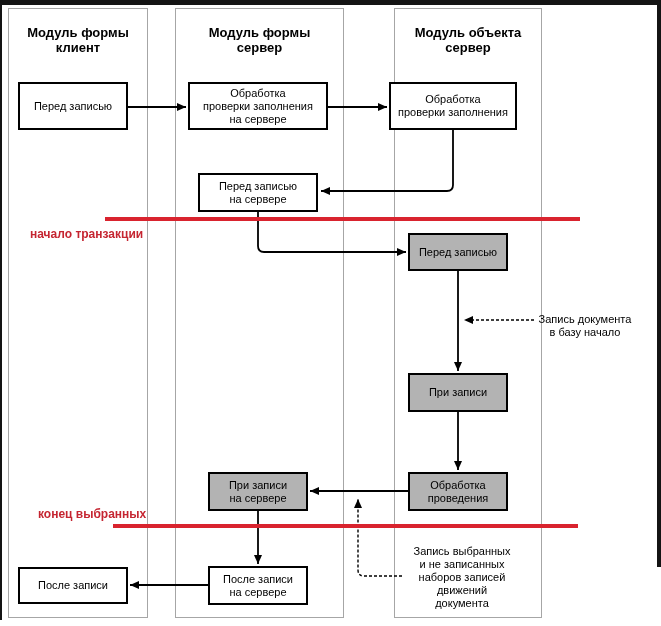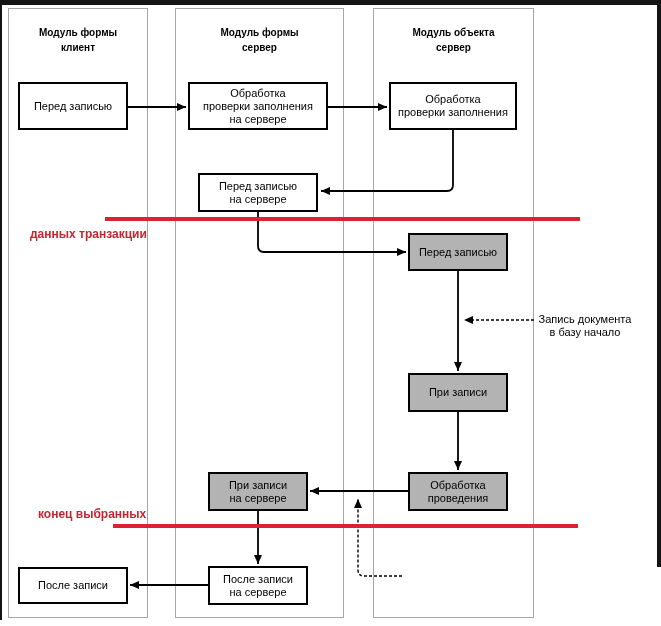--- a/index.html
+++ b/index.html
@@ -12,24 +12,24 @@
   .bar-top   { left:0; top:0; width:661px; height:5px; }
   .bar-left  { left:0; top:0; width:2px;  height:620px; }
   .bar-right { left:657px; top:0; width:4px; height:567px; }
 
   .lane {
     position:absolute; top:8px; height:610px;
     border:1px solid #a6a6a6; background:#ffffff; box-sizing:border-box;
   }
   .lane-1 { left:8px;   width:140px; }
   .lane-2 { left:175px; width:169px; }
-  .lane-3 { left:373px; width:161px; }
+  .lane-3 { left:394px; width:148px; }
   .lane-title {
     margin-top:16px; text-align:center; font-weight:bold;
-    font-size:10px; line-height:15px; white-space:pre-line;
+    font-size:13px; line-height:15px; white-space:pre-line;
   }
 
   .node {
     position:absolute; box-sizing:border-box;
     border:2px solid #000; background:#ffffff;
     display:flex; align-items:center; justify-content:center;
     text-align:center; font-size:11px; line-height:13px; white-space:pre-line;
   }
   .node.gray { background:#b3b3b3; }
 
@@ -116,20 +116,25 @@
   <div class="node gray n6">При записи</div>
   <div class="node gray n7">Обработка
 проведения</div>
   <div class="node gray n8">При записи
 на сервере</div>
   <div class="node n9">После записи
 на сервере</div>
   <div class="node n10">После записи</div>
 
   <div class="redline redline-start"></div>
-  <div class="redlabel redlabel-start">данных транзакции</div>
+  <div class="redlabel redlabel-start">начало транзакции</div>
   <div class="redline redline-end"></div>
   <div class="redlabel redlabel-end">конец выбранных</div>
 
   <div class="annotation ann-db">Запись документа
 в базу начало</div>
+  <div class="annotation ann-sets">Запись выбранных
+и не записанных
+наборов записей
+движений
+документа</div>
 
 </div>
 
 </body></html>

